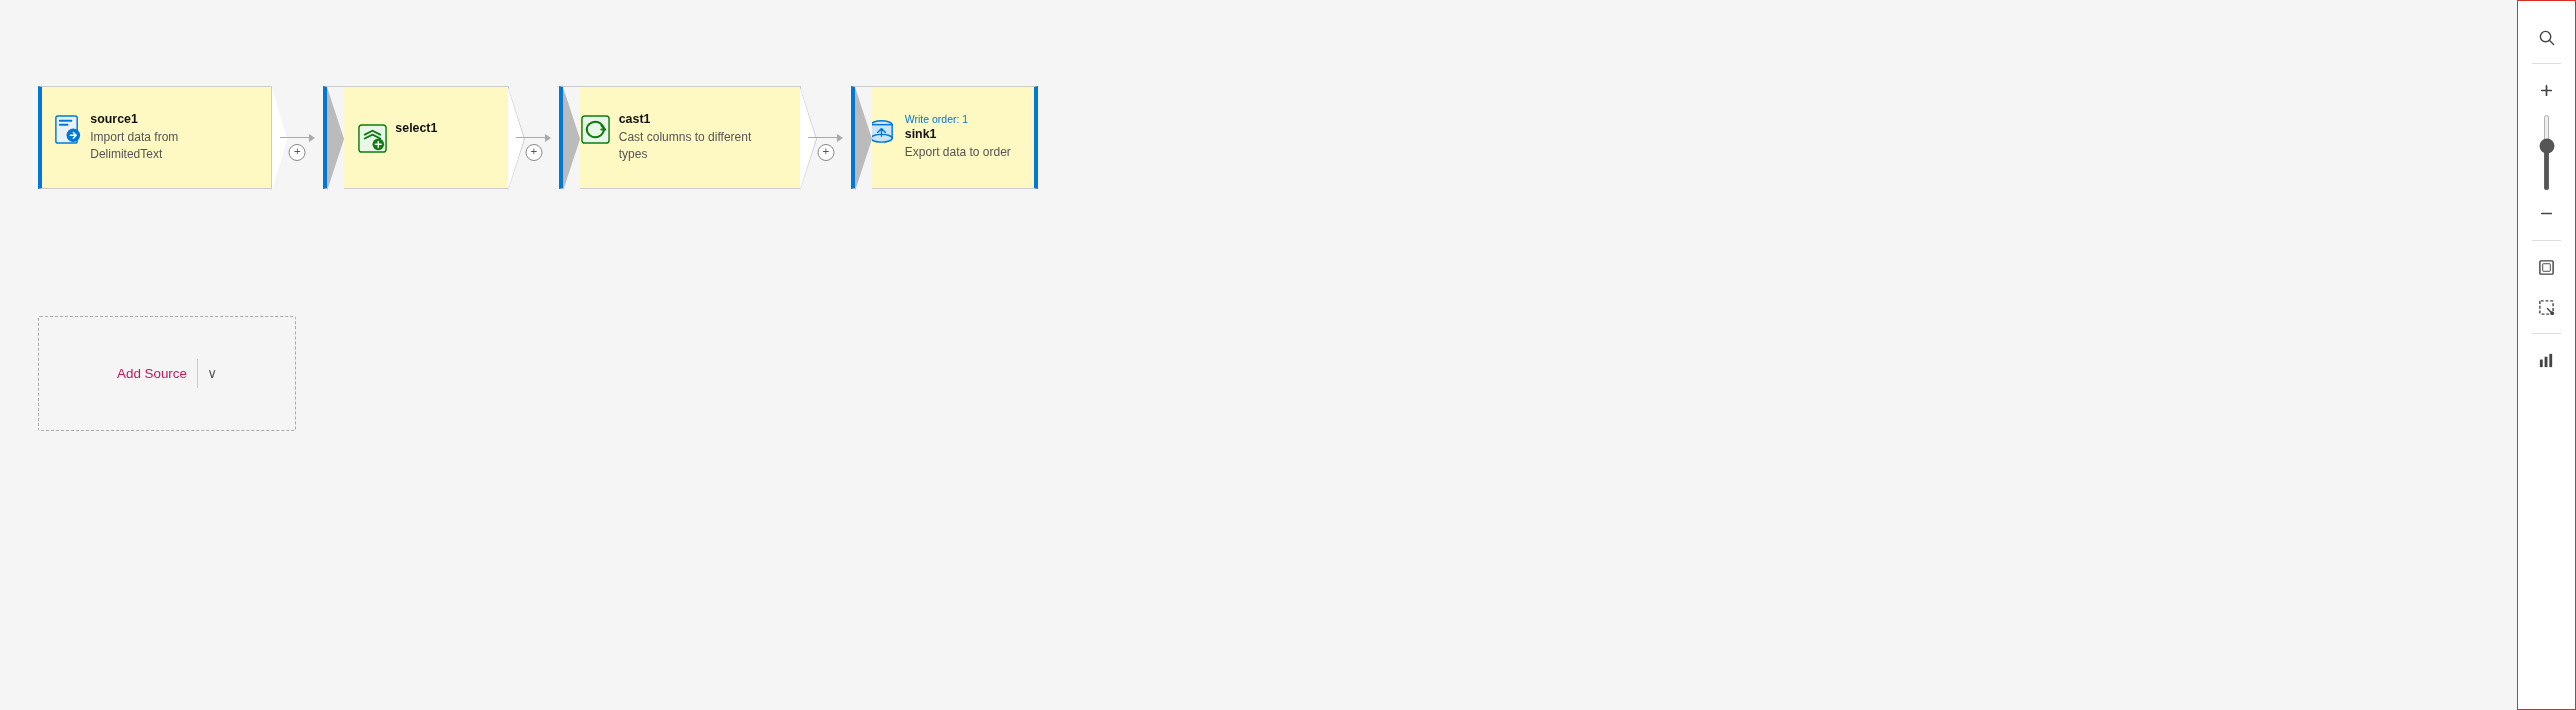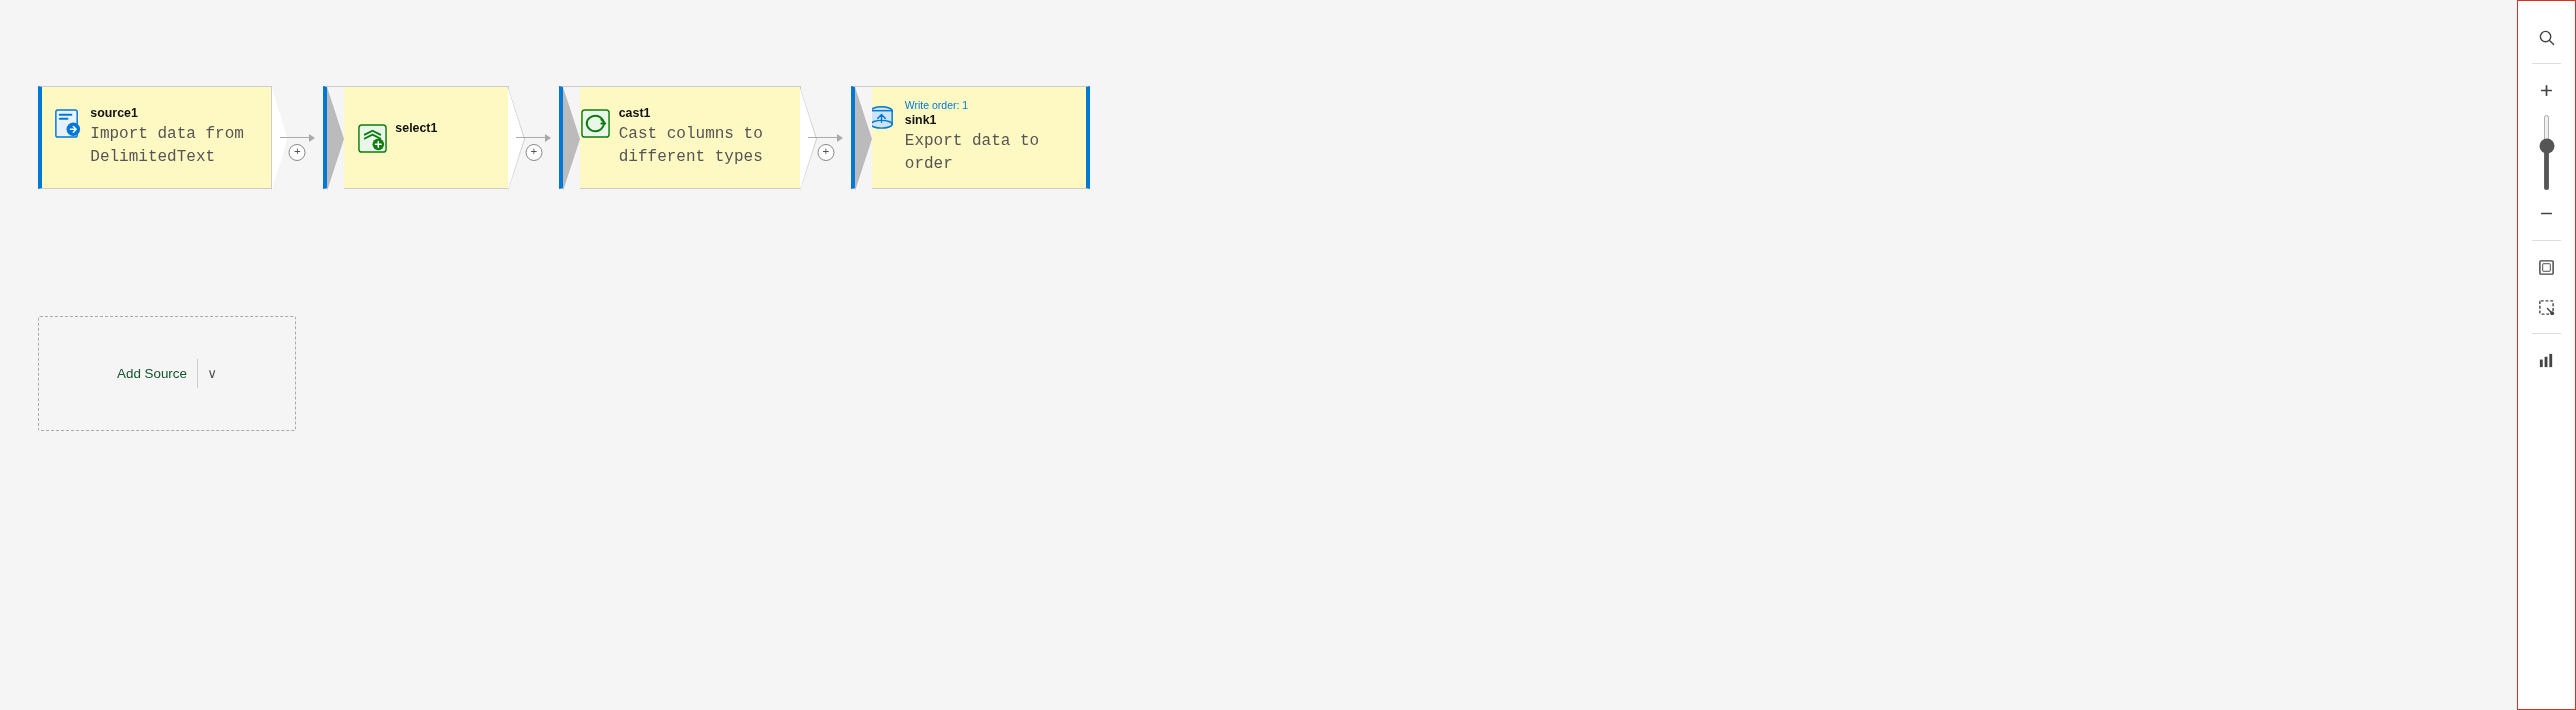--- a/index.html
+++ b/index.html
@@ -32,21 +32,21 @@
       border-radius: 1.9px;
       display: flex;
       align-items: center;
       justify-content: center;
       background: transparent;
       cursor: pointer;
     }
 
     .add-source-label {
       font-size: 13.4px;
-      color: #14532d;
+      color: #be185d;
       margin-right: 9.6px;
     }
 
     .add-source-divider {
       width: 1px;
       height: 29px;
       background: #ccc;
       margin-right: 9.6px;
     }
 
@@ -151,25 +151,24 @@
       margin-bottom: 2.9px;
     }
 
     .pcard-order {
       font-size: 10.5px;
       color: #0078d4;
       margin-bottom: 1.9px;
     }
 
     .pcard-desc {
-      font-size: 16px;
+      font-size: 12px;
       color: #555;
       line-height: 1.45;
       max-width: 158px;
-      font-family: Liberation Mono, monospace;
     }
 
     
     .pcard-right-notch {
       position: absolute;
       right: -17px;
       top: 0;
       width: 0;
       height: 0;
       border-top: 52px solid transparent;

